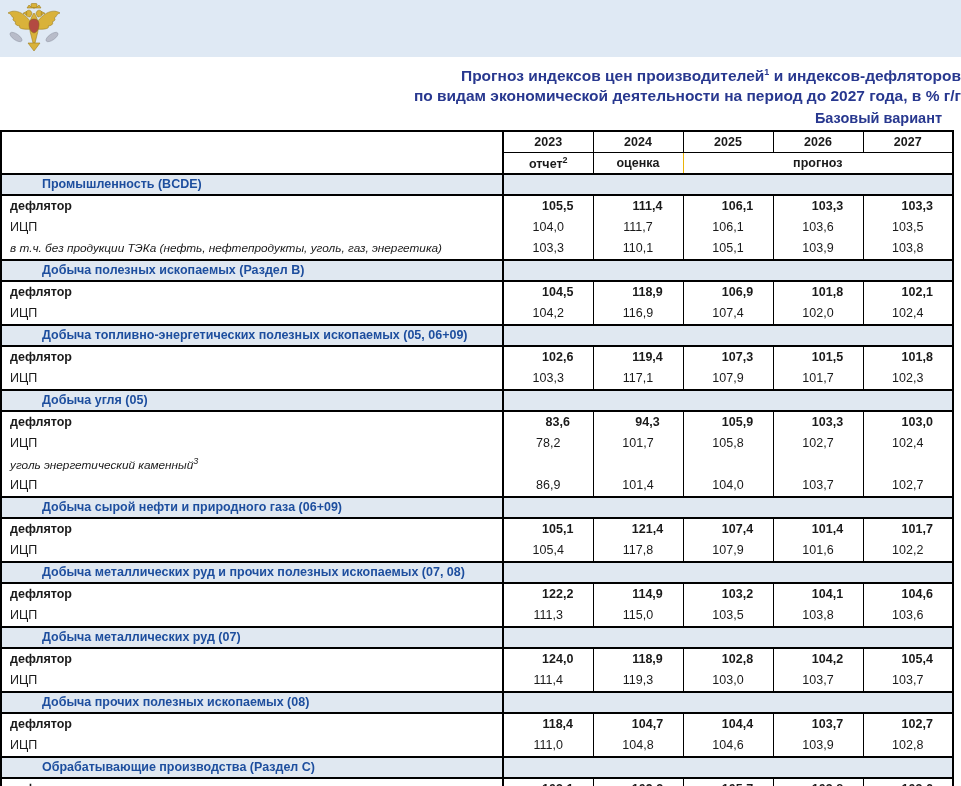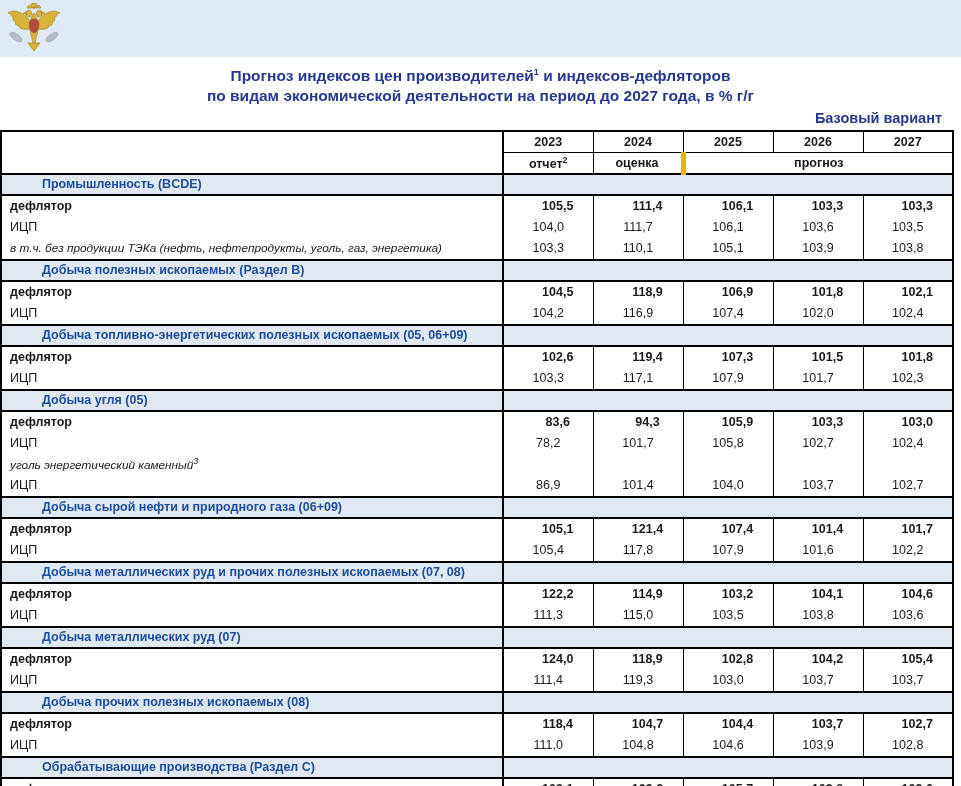--- a/index.html
+++ b/index.html
@@ -22,21 +22,21 @@
   .ministry{
     color:#28388f;
     font-weight:bold;
     font-size:14.5px;
     line-height:1.45;
   }
   .emblem svg{display:block;}
   
   .doc-title{
     margin-top:9px;
-    text-align:center;
+    text-align:right;
     color:#28388f;
     font-weight:bold;
     font-size:15.5px;
     line-height:1.32;
   }
   .doc-title sup{font-size:9px;}
   
   .variant{
     text-align:right;
     padding-right:19px;
@@ -65,21 +65,21 @@
   .label-head{
     border-right:2px solid #000;
   }
   th.year{
     border-left:1px solid #000;
     border-bottom:1px solid #000;
     margin-top:28px;
   }
   th.sub{border-left:1px solid #000;}
   th.sub sup{font-size:9px;}
-  th.forecast{border-left:5px solid #eab308;}
+  th.forecast{border-left:1px solid #eab308;}
   
   tr.section-row td{
     background:#e0e8f1;
     border-top:2px solid #000;
     border-bottom:2px solid #000;
     height:19px;
     padding:0;
   }
   td.section-label{
     color:#1d4e9e;

